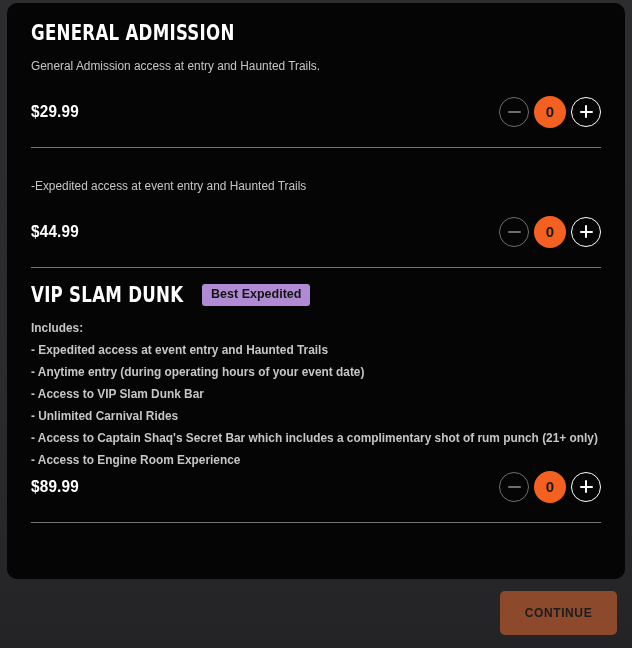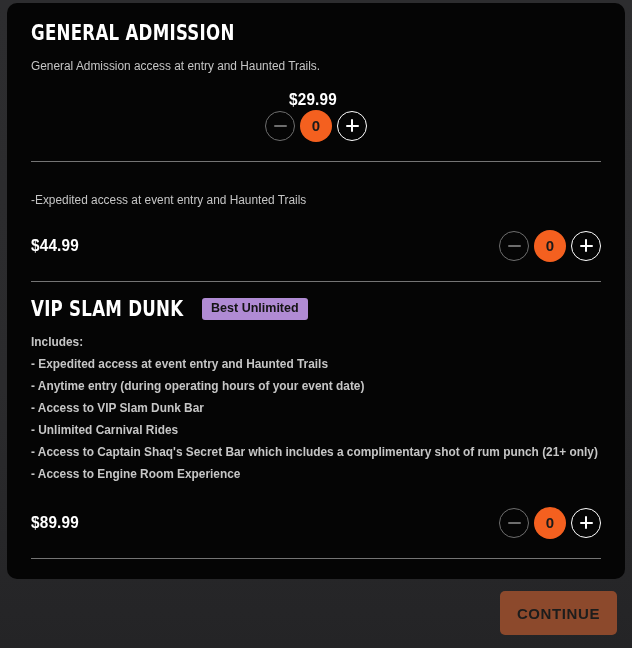--- a/index.html
+++ b/index.html
@@ -143,40 +143,40 @@
   }
   .continue-btn {
     position: absolute;
     right: 15px; top: 12px;
     width: 117px; height: 44px;
     background: #8c492c;
     border: none;
     border-radius: 5px;
     color: #1c1c1c;
     font-family: "Liberation Sans Narrow", "Liberation Sans", sans-serif;
-    font-size: 15px;
+    font-size: 12px;
     font-weight: 700;
     letter-spacing: 0.6px;
     text-transform: uppercase;
     display: flex; align-items: center; justify-content: center;
   }
 </style>
 </head>
 <body>
 
 <div id="root">
 
   <div class="ticket-card">
 
     <div class="ticket-section" style="padding-top:18px;">
       <div class="sec-title-row">
         <div class="sec-title">GENERAL ADMISSION</div>
       </div>
       <div class="sec-desc" style="margin-top:13px;">General Admission access at entry and Haunted Trails.</div>
-      <div class="price-row" style="margin-top:15px;flex-direction:column;">
+      <div class="price-row" style="margin-top:21px;">
         <div class="price">$29.99</div>
         <div class="stepper">
           <div class="step-btn minus">
             <span class="bar-h"></span>
           </div>
           <div class="qty-bubble">0</div>
           <div class="step-btn plus">
             <span class="bar-h"></span>
             <span class="bar-v"></span>
           </div>
@@ -201,34 +201,34 @@
           </div>
         </div>
       </div>
     </div>
 
     <div class="divider" style="margin-top:19px;"></div>
 
     <div class="ticket-section" style="padding-top:15px;">
       <div class="sec-title-row">
         <div class="sec-title">VIP SLAM DUNK</div>
-        <div class="badge" style="margin-left:-12px;">Best Unlimited</div>
+        <div class="badge" style="margin-left:-12px;">Best Expedited</div>
       </div>
 
       <ul class="includes-list" style="margin-top:10px;font-weight:bold;">
         <li>Includes:</li>
         <li>- Expedited access at event entry and Haunted Trails</li>
         <li>- Anytime entry (during operating hours of your event date)</li>
         <li>- Access to VIP Slam Dunk Bar</li>
         <li>- Unlimited Carnival Rides</li>
         <li>- Access to Captain Shaq's Secret Bar which includes a complimentary shot of rum punch (21+ only)</li>
         <li>- Access to Engine Room Experience</li>
       </ul>
 
-      <div class="price-row" style="margin-top:22px;">
+      <div class="price-row" style="">
         <div class="price">$89.99</div>
         <div class="stepper">
           <div class="step-btn minus">
             <span class="bar-h"></span>
           </div>
           <div class="qty-bubble">0</div>
           <div class="step-btn plus">
             <span class="bar-h"></span>
             <span class="bar-v"></span>
           </div>

